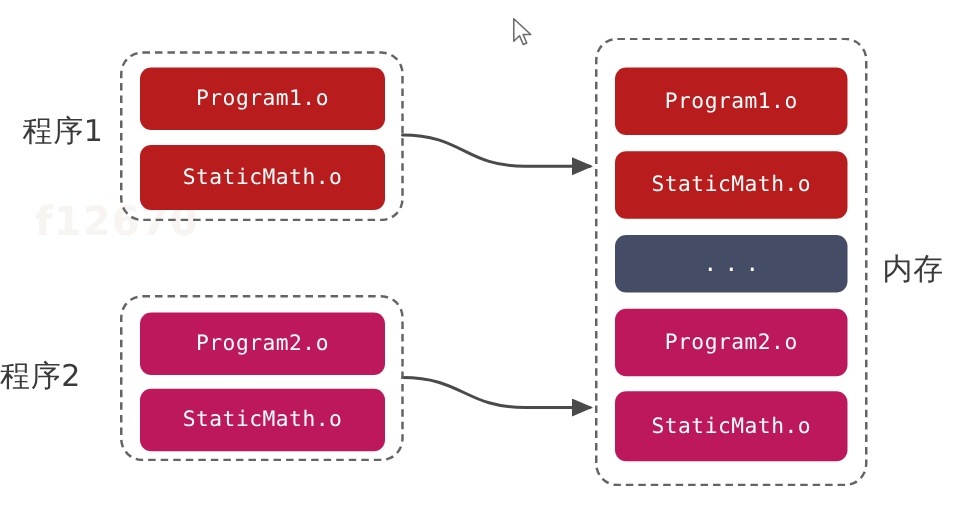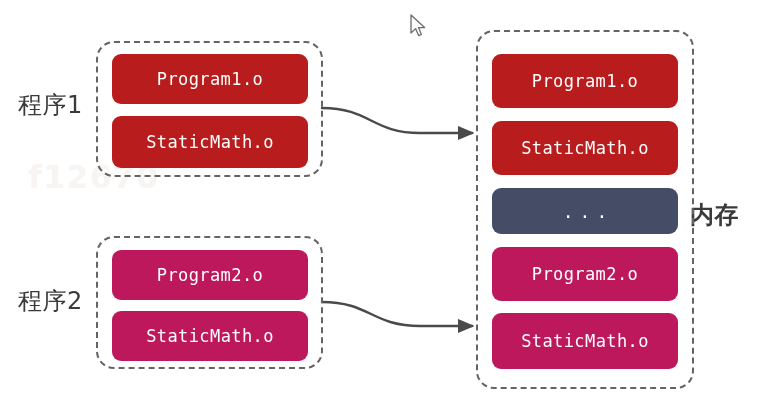--- a/index.html
+++ b/index.html
@@ -35,22 +35,22 @@
   
   .side-label {
     position: absolute;
     font-family: "DejaVu Sans", sans-serif;
     font-size: 24px;
     color: #3a3a3a;
     white-space: nowrap;
     letter-spacing: 0.5px;
   }
   #label-prog1 { left: 18px; top: 89px; }
-  #label-prog2 { left: 18px; top: 285px; }
-  #label-memory { left: 690px; top: 199px; font-weight: bold; }
+  #label-prog2 { left: 0; top: 285px; }
+  #label-memory { left: 706px; top: 199px; }
 
   
   .dashed-group {
     position: absolute;
     border: 2px dashed #646464;
     border-radius: 18px;
     box-sizing: border-box;
     background: transparent;
   }
   #group-prog1 { left: 96px; top: 41px;  width: 227px; height: 136px; }

